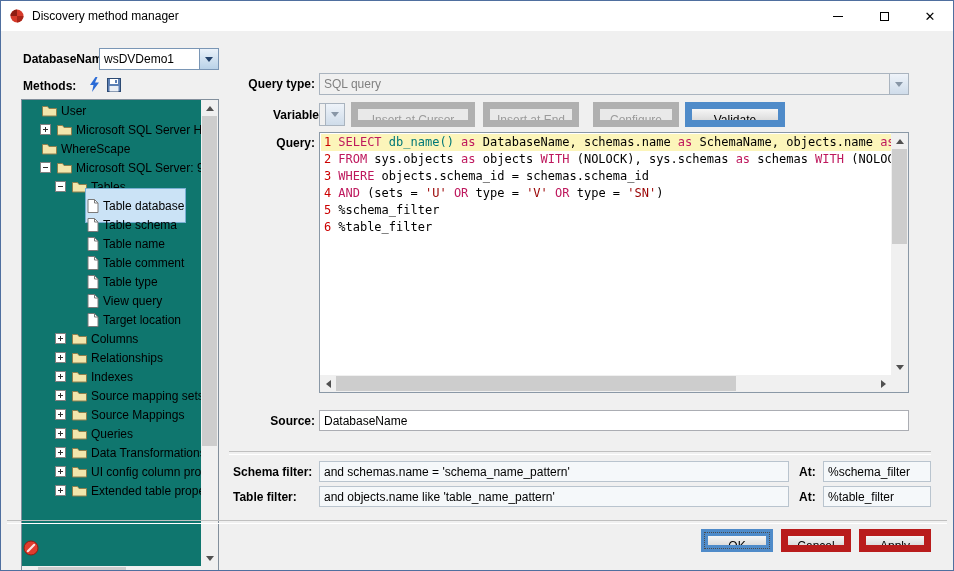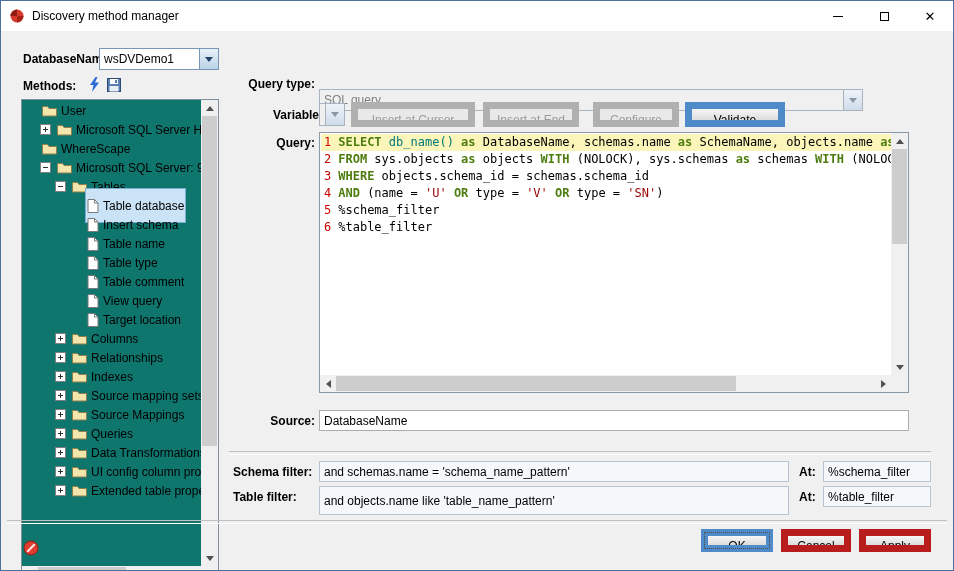--- a/index.html
+++ b/index.html
@@ -59,21 +59,21 @@
   .arr.down{border-left:4px solid transparent;border-right:4px solid transparent;border-top:5px solid #505050}
   .arr.left{border-top:4px solid transparent;border-bottom:4px solid transparent;border-right:5px solid #505050}
   .arr.right{border-top:4px solid transparent;border-bottom:4px solid transparent;border-left:5px solid #505050}
 
   
   .editor{position:absolute;left:318px;top:131px;width:590px;height:261px;background:#fff;border:1px solid #8a98a6;box-sizing:border-box}
   .code{position:absolute;left:1px;top:1px;right:17px;bottom:17px;overflow:hidden;font-family:"DejaVu Sans Mono",monospace;font-size:12px;line-height:17px}
   .cl{white-space:pre;padding-left:3px}
   .cl.cur{background:#fcf5ba}
   .ln{color:#cc0000;padding-right:7px}
-  .tk-kw{color:#4d7c0f;font-weight:bold}
+  .tk-kw{color:#be185d;font-weight:normal}
   .tk-fn{color:#007878}
   .tk-str{color:#990000}
 
   
   .sep{position:absolute;height:2px;border-top:1px solid #c0c0c0;border-bottom:1px solid #ffffff}
   .status-icon{position:absolute;left:22px;top:539px;width:16px;height:16px}
 </style>
 </head>
 <body>
 
@@ -209,21 +209,21 @@
       <div class="tree-row">
         <span class="ind i3"></span>
           <span class="exp hiddenx"></span>
         <span class="hl">
             <span class="ticon">
               <svg width="12" height="14" viewBox="0 0 12 14">
                 <path d="M1 0.5 h6.5 l3.5 3.5 v9.5 h-10 Z" fill="#fff" stroke="#7a7a7a"></path>
                 <path d="M7.5 0.5 v3.5 h3.5" fill="none" stroke="#7a7a7a"></path>
               </svg>
             </span>
-            <span class="tlabel">Insert schema</span>
+            <span class="tlabel">Table schema</span>
           </span>
       </div>
 
       <div class="tree-row">
         <span class="ind i3"></span>
           <span class="exp hiddenx"></span>
         <span class="hl">
             <span class="ticon">
               <svg width="12" height="14" viewBox="0 0 12 14">
                 <path d="M1 0.5 h6.5 l3.5 3.5 v9.5 h-10 Z" fill="#fff" stroke="#7a7a7a"></path>
@@ -237,35 +237,35 @@
       <div class="tree-row">
         <span class="ind i3"></span>
           <span class="exp hiddenx"></span>
         <span class="hl">
             <span class="ticon">
               <svg width="12" height="14" viewBox="0 0 12 14">
                 <path d="M1 0.5 h6.5 l3.5 3.5 v9.5 h-10 Z" fill="#fff" stroke="#7a7a7a"></path>
                 <path d="M7.5 0.5 v3.5 h3.5" fill="none" stroke="#7a7a7a"></path>
               </svg>
             </span>
+            <span class="tlabel">Table comment</span>
+          </span>
+      </div>
+
+      <div class="tree-row">
+        <span class="ind i3"></span>
+          <span class="exp hiddenx"></span>
+        <span class="hl">
+            <span class="ticon">
+              <svg width="12" height="14" viewBox="0 0 12 14">
+                <path d="M1 0.5 h6.5 l3.5 3.5 v9.5 h-10 Z" fill="#fff" stroke="#7a7a7a"></path>
+                <path d="M7.5 0.5 v3.5 h3.5" fill="none" stroke="#7a7a7a"></path>
+              </svg>
+            </span>
             <span class="tlabel">Table type</span>
-          </span>
-      </div>
-
-      <div class="tree-row">
-        <span class="ind i3"></span>
-          <span class="exp hiddenx"></span>
-        <span class="hl">
-            <span class="ticon">
-              <svg width="12" height="14" viewBox="0 0 12 14">
-                <path d="M1 0.5 h6.5 l3.5 3.5 v9.5 h-10 Z" fill="#fff" stroke="#7a7a7a"></path>
-                <path d="M7.5 0.5 v3.5 h3.5" fill="none" stroke="#7a7a7a"></path>
-              </svg>
-            </span>
-            <span class="tlabel">Table comment</span>
           </span>
       </div>
 
       <div class="tree-row">
         <span class="ind i3"></span>
           <span class="exp hiddenx"></span>
         <span class="hl">
             <span class="ticon">
               <svg width="12" height="14" viewBox="0 0 12 14">
                 <path d="M1 0.5 h6.5 l3.5 3.5 v9.5 h-10 Z" fill="#fff" stroke="#7a7a7a"></path>
@@ -425,21 +425,21 @@
         </div>
       <div class="sb-thumb" style="top:1px;height:14px;left:16px;width:88px"></div>
       <div class="sb-btn" style="right:0;top:0;width:16px;height:16px">
           <span class="arr right"></span>
         </div>
     </div>
     <div class="sb" style="right:0;bottom:0;width:17px;height:16px"></div>
   </div>
 
   <span class="r-label" style="left:228px;top:76px;width:86px">Query type:</span>
-  <div class="combo disabled" style="left:318px;top:88px;width:544px;height:22px">
+  <div class="combo disabled" style="left:318px;top:72px;width:590px;height:22px">
     <span class="combo-text">SQL query</span>
     <span class="combo-btn">
         <span class="tri"></span>
       </span>
   </div>
 
   <span class="r-label" style="left:236px;top:107px;width:86px">Variable:</span>
   <div class="combo disabled" style="left:318px;top:102px;width:26px;height:23px">
     <span class="combo-text"></span>
     <span class="combo-btn">
@@ -458,21 +458,21 @@
   <div class="push blue" style="left:684px;top:101px;width:100px;height:25px">
       <span class="cap" style="line-height:23px">Validate</span>
     </div>
 
   <span class="r-label" style="left:228px;top:135px;width:86px">Query:</span>
   <div class="editor">
     <div class="code">
       <div class="cl cur"><span class="ln">1</span><span class="tk-kw">SELECT</span><span> </span><span class="tk-fn">db_name()</span><span> </span><span class="tk-kw">as</span><span> DatabaseName, schemas.name </span><span class="tk-kw">as</span><span> SchemaName, objects.name </span><span class="tk-kw">as</span></div>
       <div class="cl"><span class="ln">2</span><span class="tk-kw">FROM</span><span> sys.objects </span><span class="tk-kw">as</span><span> objects </span><span class="tk-kw">WITH</span><span> (NOLOCK), sys.schemas </span><span class="tk-kw">as</span><span> schemas </span><span class="tk-kw">WITH</span><span> (NOLOCK)</span></div>
       <div class="cl"><span class="ln">3</span><span class="tk-kw">WHERE</span><span> objects.schema_id = schemas.schema_id</span></div>
-      <div class="cl"><span class="ln">4</span><span class="tk-kw">AND</span><span> (name = </span><span class="tk-str">'U'</span><span> </span><span class="tk-kw">OR</span><span> type = </span><span class="tk-str">'V'</span><span> </span><span class="tk-kw">OR</span><span> type = </span><span class="tk-str">'SN'</span><span>)</span></div>
+      <div class="cl"><span class="ln">4</span><span class="tk-kw">AND</span><span> (sets = </span><span class="tk-str">'U'</span><span> </span><span class="tk-kw">OR</span><span> type = </span><span class="tk-str">'V'</span><span> </span><span class="tk-kw">OR</span><span> type = </span><span class="tk-str">'SN'</span><span>)</span></div>
       <div class="cl"><span class="ln">5</span><span>%schema_filter</span></div>
       <div class="cl"><span class="ln">6</span><span>%table_filter</span></div>
     </div>
 
     <div class="sb" style="top:0;right:0;bottom:17px;width:17px">
       <div class="sb-btn" style="top:0;left:0;width:17px;height:16px">
           <span class="arr up"></span>
         </div>
       <div class="sb-thumb" style="left:1px;width:15px;top:16px;height:95px"></div>
       <div class="sb-btn" style="bottom:0;left:0;width:17px;height:16px">
@@ -502,21 +502,21 @@
   <span class="lbl" style="left:232px;top:464px">Schema filter:</span>
   <div class="field flat" style="left:318px;top:460px;width:470px;height:21px">
       <span>and schemas.name = 'schema_name_pattern'</span>
     </div>
   <span class="lbl" style="left:798px;top:464px">At:</span>
   <div class="field flat" style="left:822px;top:460px;width:108px;height:21px">
       <span>%schema_filter</span>
     </div>
 
   <span class="lbl" style="left:232px;top:489px">Table filter:</span>
-  <div class="field flat" style="left:318px;top:485px;width:470px;height:29px">
+  <div class="field flat" style="left:318px;top:485px;width:470px;height:21px">
       <span>and objects.name like 'table_name_pattern'</span>
     </div>
   <span class="lbl" style="left:798px;top:489px">At:</span>
   <div class="field flat" style="left:822px;top:485px;width:108px;height:21px">
       <span>%table_filter</span>
     </div>
 
   <div class="sep" style="left:6px;right:6px;top:519px"></div>
 
   <span class="status-icon">

